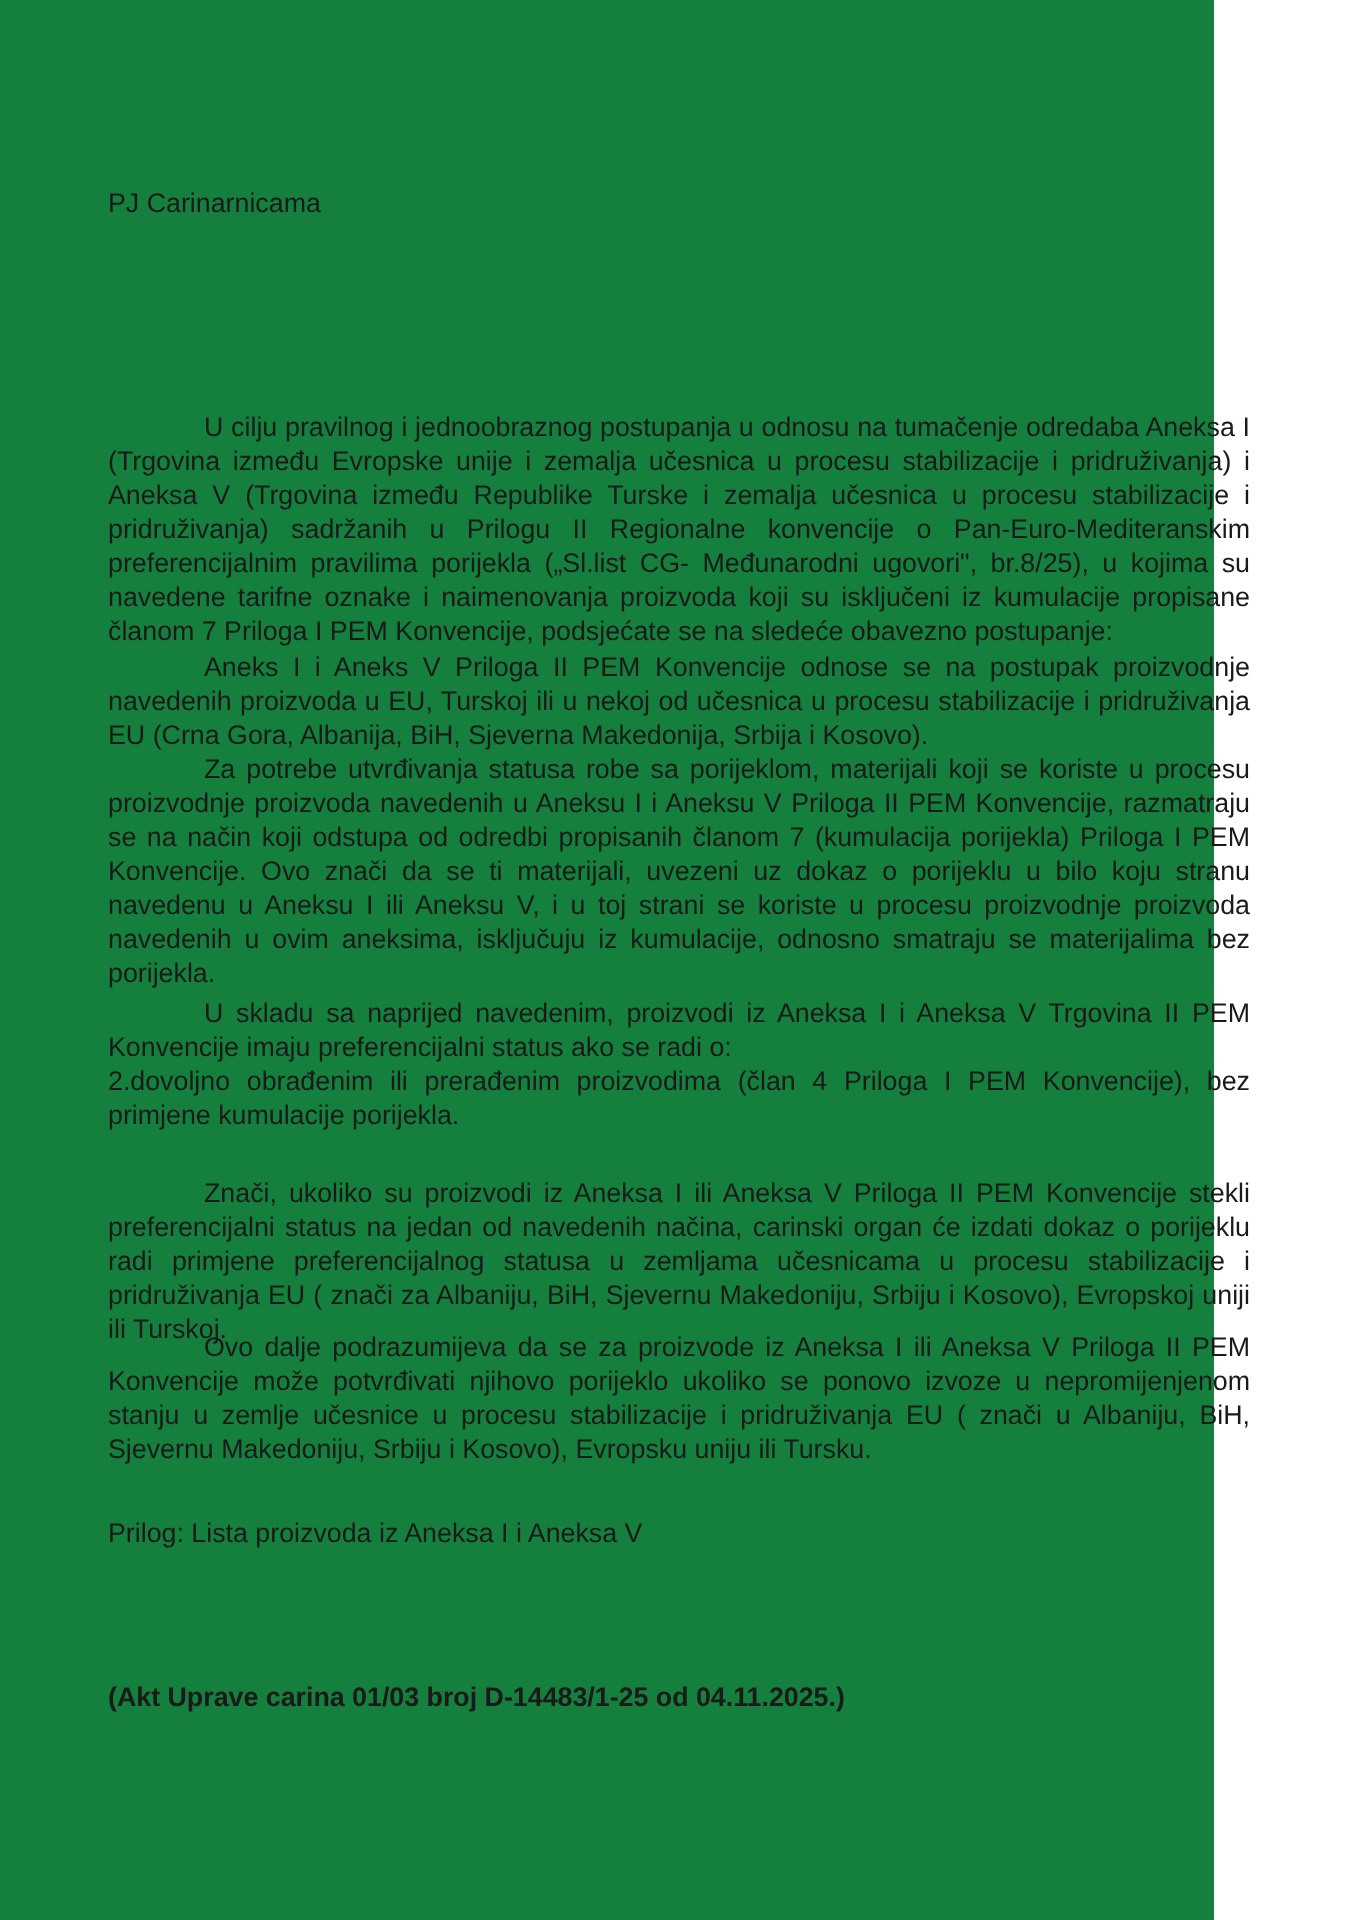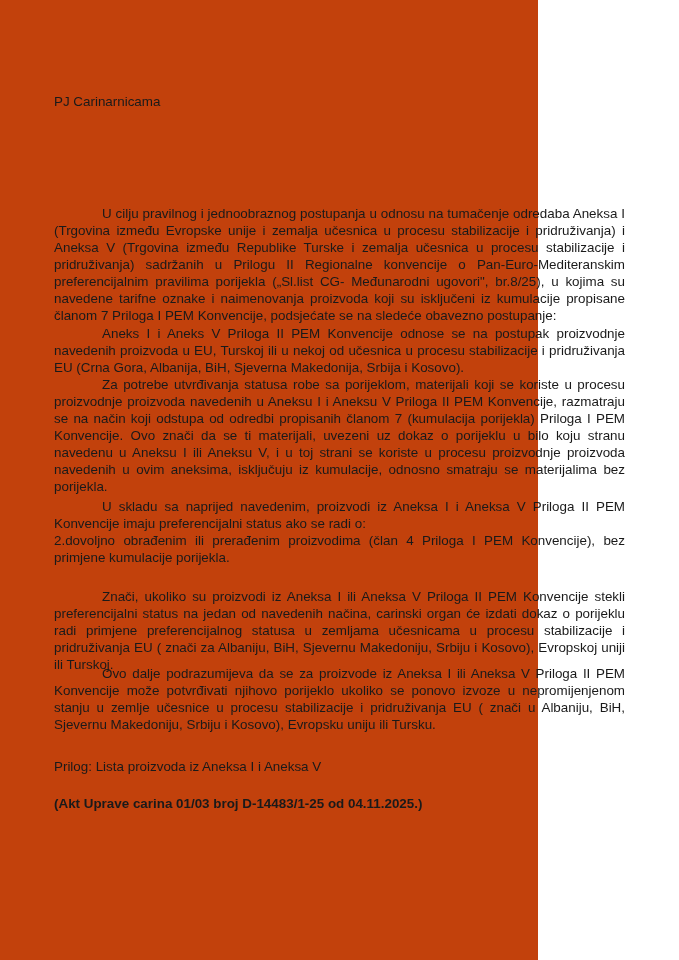--- a/index.html
+++ b/index.html
@@ -1,18 +1,18 @@
 <!DOCTYPE html>
 <html><head>
 <meta charset="utf-8">
 <style>
   html, body { margin: 0; padding: 0; background: #ffffff; }
   body { width: 679px; height: 960px; position: relative; overflow: hidden;
          font-family: "Liberation Sans", sans-serif; color: #1a1a1a; }
-  .page { position: absolute; left: 0; top: 0; width: 538px; height: 960px; background: #c2410c; }
+  .page { position: absolute; left: 0; top: 0; width: 607px; height: 960px; background: #15803d; }
   .blk { position: absolute; left: 54px; width: 571px; font-size: 13.4px; line-height: 17px; }
   .just { text-align: justify; }
   .ind { text-indent: 48px; }
   .subject { font-size: 15px; line-height: 18.5px; }
   .bold { font-weight: bold; }
   p { margin: 0; }
 </style>
 </head>
 <body>
 
@@ -21,25 +21,25 @@
   <p class="blk" style="top:93px;">PJ Carinarnicama</p>
 
 
   <p class="blk just ind" style="top:205px;">U cilju pravilnog i jednoobraznog postupanja u odnosu na tumačenje odredaba Aneksa I (Trgovina između Evropske unije i zemalja učesnica u procesu stabilizacije i pridruživanja) i Aneksa V (Trgovina između Republike Turske i zemalja učesnica u procesu stabilizacije i pridruživanja) sadržanih u Prilogu II Regionalne konvencije o Pan-Euro-Mediteranskim preferencijalnim pravilima porijekla („Sl.list CG- Međunarodni ugovori", br.8/25), u kojima su navedene tarifne oznake i naimenovanja proizvoda koji su isključeni iz kumulacije propisane članom 7 Priloga I PEM Konvencije, podsjećate se na sledeće obavezno postupanje:</p>
 
   <p class="blk just ind" style="top:325px;">Aneks I i Aneks V Priloga II PEM Konvencije odnose se na postupak proizvodnje navedenih proizvoda u EU, Turskoj ili u nekoj od učesnica u procesu stabilizacije i pridruživanja EU (Crna Gora, Albanija, BiH, Sjeverna Makedonija, Srbija i Kosovo).</p>
 
   <p class="blk just ind" style="top:376px;">Za potrebe utvrđivanja statusa robe sa porijeklom, materijali koji se koriste u procesu proizvodnje proizvoda navedenih u Aneksu I i Aneksu V Priloga II PEM Konvencije, razmatraju se na način koji odstupa od odredbi propisanih članom 7  (kumulacija porijekla) Priloga I PEM Konvencije. Ovo znači da se ti materijali, uvezeni uz dokaz o porijeklu u bilo koju stranu navedenu u Aneksu I ili Aneksu V, i u toj strani se koriste u procesu proizvodnje proizvoda navedenih u ovim aneksima, isključuju iz kumulacije, odnosno smatraju se materijalima bez porijekla.</p>
 
   <div class="blk just" style="top:498px;">
-    <p class="ind">U skladu sa naprijed navedenim, proizvodi  iz Aneksa I i Aneksa V Priloga II PEM Konvencije imaju preferencijalni status ako se radi o:</p>
+    <p class="ind">U skladu sa naprijed navedenim, proizvodi  iz Aneksa I i Aneksa V Trgovina II PEM Konvencije imaju preferencijalni status ako se radi o:</p>
     <p>2.dovoljno obrađenim ili prerađenim  proizvodima (član 4 Priloga I PEM Konvencije), bez primjene kumulacije porijekla.</p>
   </div>
 
   <p class="blk just ind" style="top:588px;">Znači, ukoliko su proizvodi iz Aneksa I ili Aneksa V Priloga II PEM Konvencije stekli preferencijalni status na jedan od navedenih načina, carinski organ će izdati dokaz o porijeklu radi primjene preferencijalnog statusa u zemljama učesnicama u procesu stabilizacije i pridruživanja EU ( znači za Albaniju, BiH, Sjevernu Makedoniju, Srbiju i Kosovo), Evropskoj uniji ili Turskoj.</p>
 
   <p class="blk" style="top:758px;">Prilog: Lista proizvoda iz Aneksa I i Aneksa V</p>
 
   <p class="blk just ind" style="top:665px;">Ovo dalje podrazumijeva da se za proizvode iz Aneksa I ili Aneksa V Priloga II PEM Konvencije može potvrđivati njihovo porijeklo ukoliko se ponovo izvoze u nepromijenjenom stanju u zemlje učesnice u procesu stabilizacije i pridruživanja EU ( znači u Albaniju, BiH, Sjevernu Makedoniju, Srbiju i Kosovo), Evropsku uniju ili Tursku.</p>
 
-  <p class="blk bold" style="top:795px;">(Akt Uprave carina 01/03 broj D-14483/1-25 od 04.11.2025.)</p>
+  <p class="blk bold" style="top:840px;">(Akt Uprave carina 01/03 broj D-14483/1-25 od 04.11.2025.)</p>
 
 </div>
 
 </body></html>

